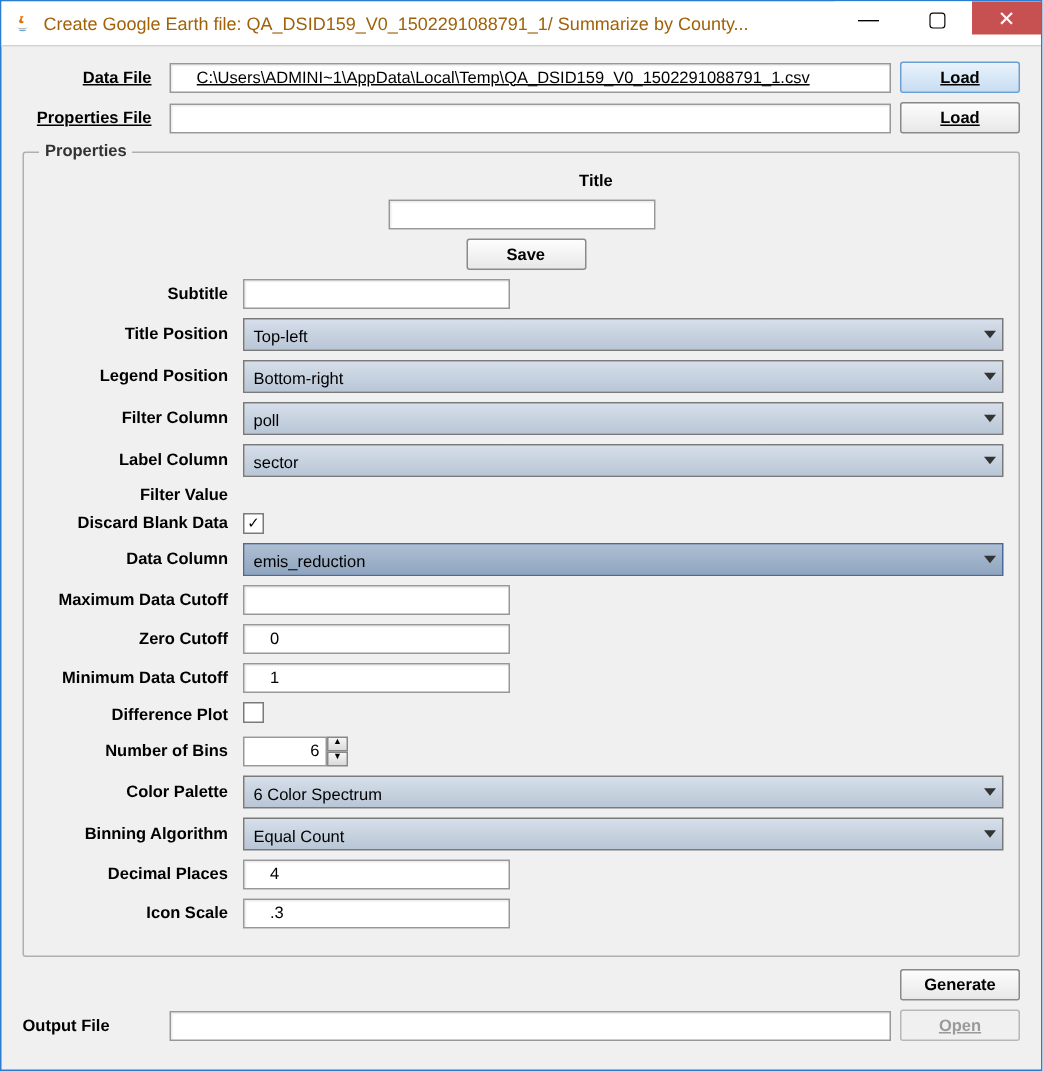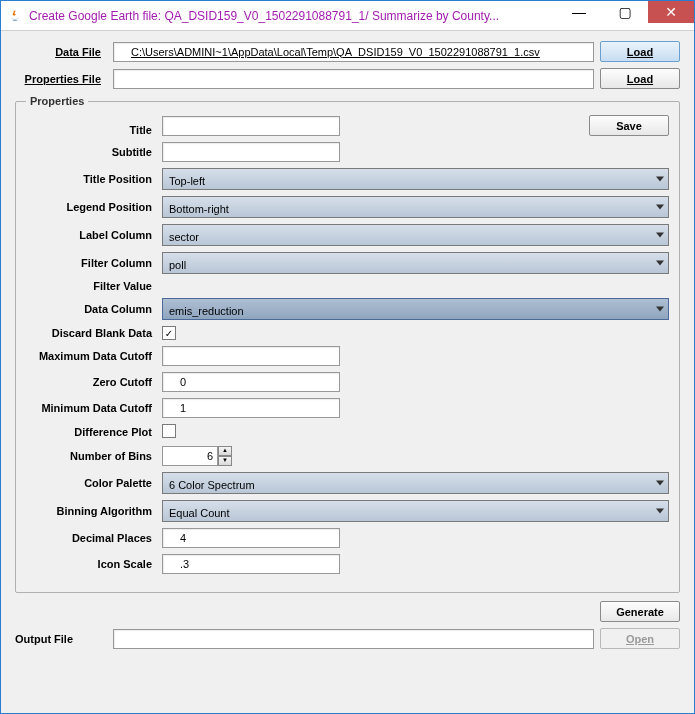--- a/index.html
+++ b/index.html
@@ -29,21 +29,21 @@
 .titlebar .icon {
   width: 16px; height: 16px;
   margin-right: 6px;
   display: inline-flex;
   align-items: center;
   justify-content: center;
 }
 .titlebar .title-text {
   flex: 1;
   font-size: 12px;
-  color: #a21caf;
+  color: #a16207;
   white-space: nowrap;
   overflow: hidden;
 }
 .win-controls { display: flex; height: 100%; }
 .win-btn {
   width: 46px; height: 22px;
   border: none;
   background: transparent;
   display: flex;
   align-items: center;
@@ -130,21 +130,21 @@
   font-size: 11px;
   padding-right: 4px;
 }
 .prop-row .field {
   flex: 1;
 }
 .save-col {
   width: 80px;
   margin-left: 6px;
 }
-.first-prop-row { align-items: flex-end; }
+.first-prop-row { align-items: center; flex-direction: column; }
 .select {
   width: 100%;
   height: 22px;
   border: 1px solid #7a7a7a;
   background: linear-gradient(#d6dfea, #b9c6d6);
   font-size: 11px;
   padding: 2px 10px 2px 6px;
   position: relative;
   display: flex;
   align-items: flex-end;
@@ -283,57 +283,57 @@
         <div class="plbl">Legend Position</div>
         <div class="field">
           <div class="select">
             <span>Bottom-right</span>
             <span class="chev"></span>
           </div>
         </div>
       </div>
 
       <div class="prop-row">
+        <div class="plbl">Filter Column</div>
+        <div class="field">
+          <div class="select">
+            <span>poll</span>
+            <span class="chev"></span>
+          </div>
+        </div>
+      </div>
+
+      <div class="prop-row">
         <div class="plbl">Label Column</div>
         <div class="field">
           <div class="select">
             <span>sector</span>
             <span class="chev"></span>
           </div>
         </div>
       </div>
 
       <div class="prop-row">
-        <div class="plbl">Filter Column</div>
-        <div class="field">
-          <div class="select">
-            <span>poll</span>
-            <span class="chev"></span>
-          </div>
-        </div>
-      </div>
-
-      <div class="prop-row">
         <div class="plbl">Filter Value</div>
+      </div>
+
+      <div class="prop-row">
+        <div class="plbl">Discard Blank Data</div>
+        <div class="field">
+          <span class="checkbox">✓</span>
+        </div>
       </div>
 
       <div class="prop-row">
         <div class="plbl">Data Column</div>
         <div class="field">
           <div class="select active">
             <span>emis_reduction</span>
             <span class="chev"></span>
           </div>
-        </div>
-      </div>
-
-      <div class="prop-row">
-        <div class="plbl">Discard Blank Data</div>
-        <div class="field">
-          <span class="checkbox">✓</span>
         </div>
       </div>
 
       <div class="prop-row">
         <div class="plbl">Maximum Data Cutoff</div>
         <div class="field"><input class="text-input" value="" style=""></div>
       </div>
 
       <div class="prop-row">
         <div class="plbl">Zero Cutoff</div>

